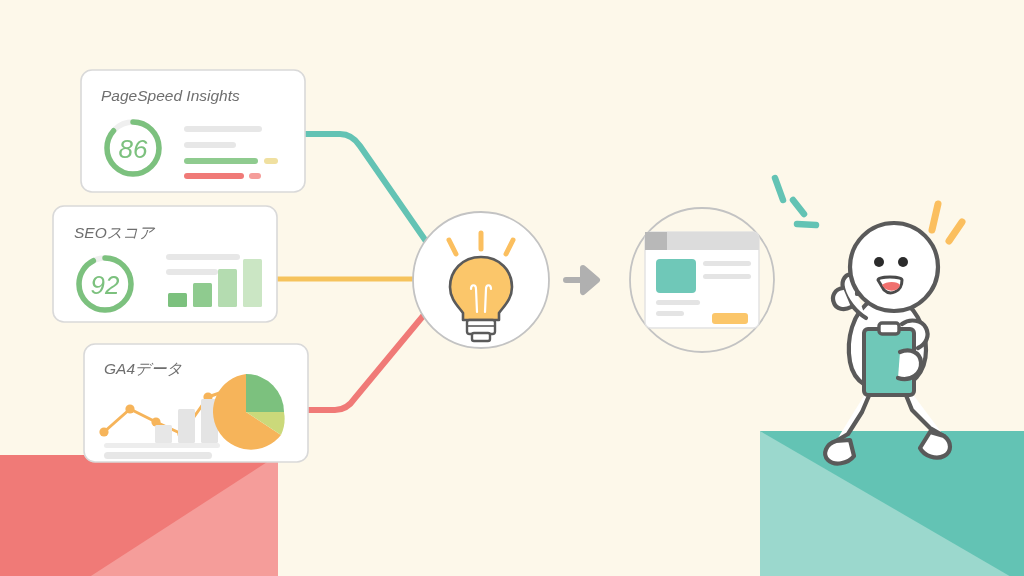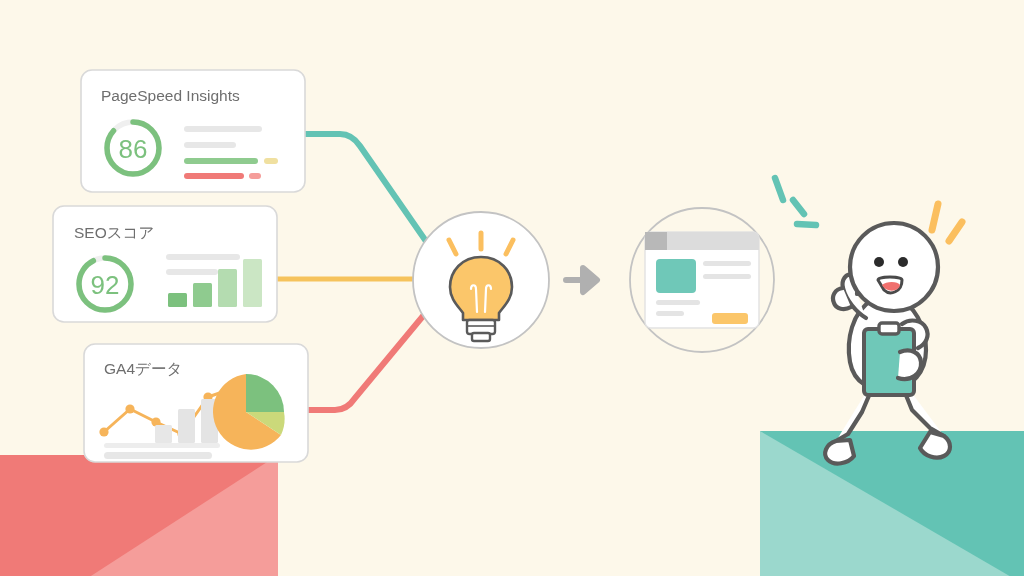--- a/index.html
+++ b/index.html
@@ -2,21 +2,21 @@
 <html><head>
 <meta charset="utf-8">
 <style>
   html,body{margin:0;padding:0;}
   body{
     width:1024px;height:576px;overflow:hidden;
     background:#FDF8EA;
     font-family:"Liberation Sans","DejaVu Sans",sans-serif;
     position:relative;
   }
-  #stage{position:absolute;inset:0;width:1024px;height:576px;}
+  #stage{position:absolute;inset:0;width:1024px;height:576px;font-style:italic;}
   #stage svg{position:absolute;left:0;top:0;}
   .card-title{
     font-size:15.5px;fill:#6E6E6E;
     font-family:"Liberation Sans","DejaVu Sans",sans-serif;
   }
   .gauge-num{
     font-size:26px;fill:#7CC17E;
     font-family:"Liberation Sans","DejaVu Sans",sans-serif;
   }
 </style>

